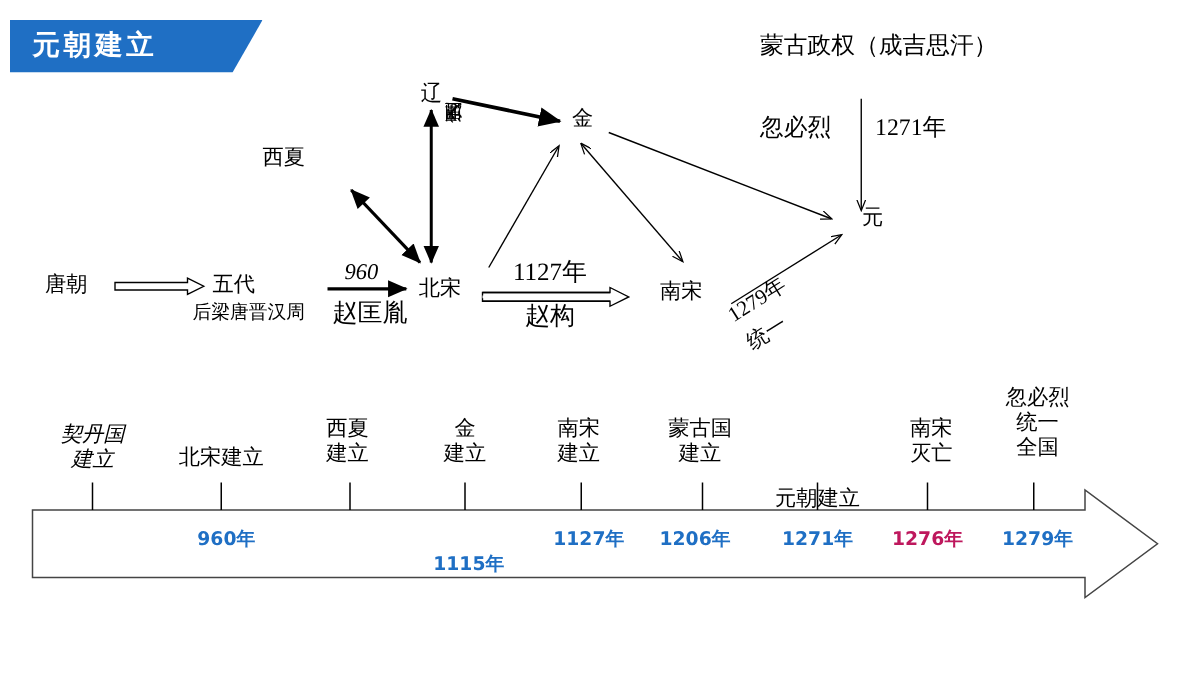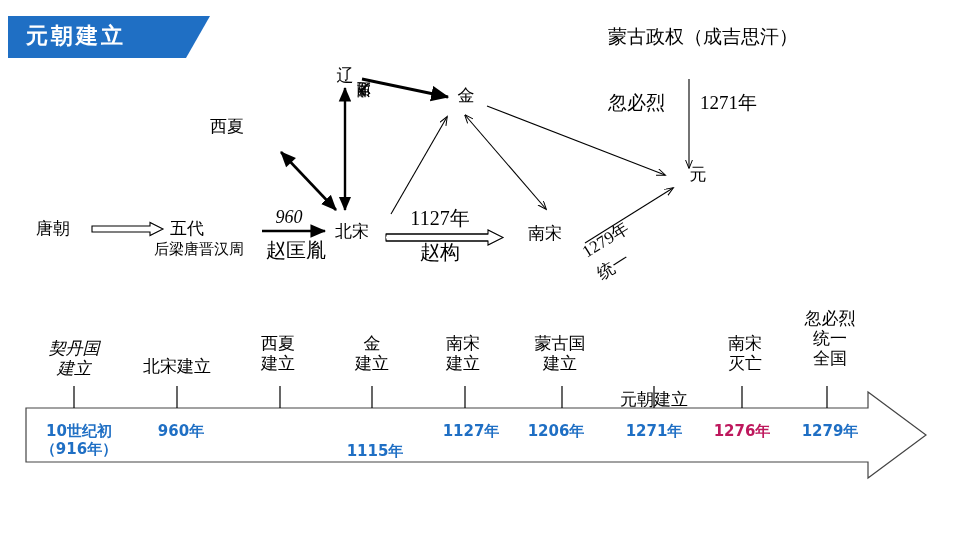--- a/index.html
+++ b/index.html
@@ -253,22 +253,20 @@
 建立</div>
   <div class="tl-label" style="left:560px; top:333px;">蒙古国
 建立</div>
   <div class="tl-label" style="left:654px; top:356px;margin-top:33px;">元朝建立</div>
   <div class="tl-label" style="left:745px; top:333px;">南宋
 灭亡</div>
   <div class="tl-label" style="left:830px; top:308px;">忽必烈
 统一
 全国</div>
 
-  <div class="tl-year" style="left: 79px; top: 422px; color: rgb(31, 111, 196);">10世纪初
-（916年）</div>
   <div class="tl-year" style="left: 181px; top: 422px; color: rgb(31, 111, 196);">960年</div>
   <div class="tl-year" style="left: 375px; top: 442px; color: rgb(31, 111, 196); text-align: right;">1115年</div>
   <div class="tl-year" style="left: 471px; top: 422px; color: rgb(31, 111, 196);">1127年</div>
   <div class="tl-year" style="left: 556px; top: 422px; color: rgb(31, 111, 196);">1206年</div>
   <div class="tl-year" style="left: 654px; top: 422px; color: rgb(31, 111, 196);">1271年</div>
   <div class="tl-year" style="left: 742px; top: 422px; color: #be185d;">1276年</div>
   <div class="tl-year" style="left: 830px; top: 422px; color: rgb(31, 111, 196);">1279年</div>
 
 </div>
 

